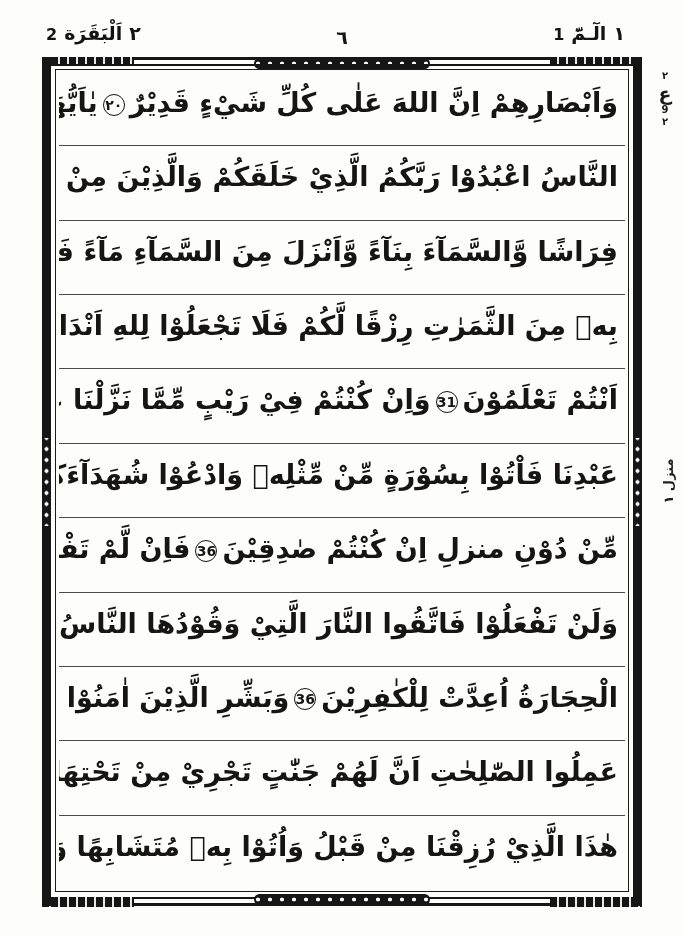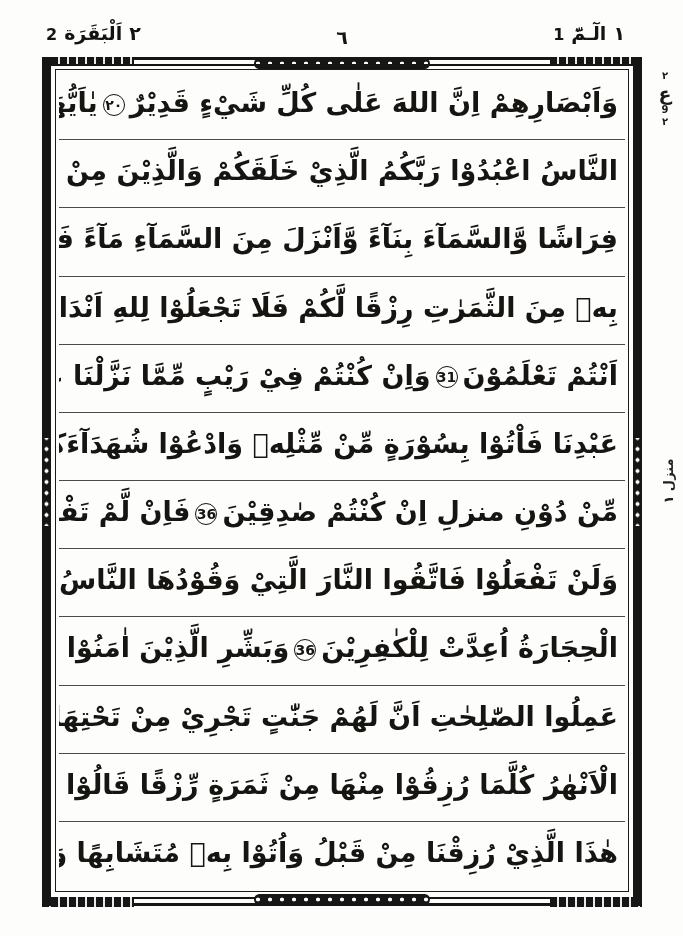--- a/index.html
+++ b/index.html
@@ -99,21 +99,20 @@
         <div class="row"><span>وَاَبْصَارِهِمْ اِنَّ اللهَ عَلٰى كُلِّ شَيْءٍ قَدِيْرٌ</span><span class="ayah-marker">٢٠</span><span>يٰاَيُّهَا</span></div>
         <div class="row"><span>النَّاسُ اعْبُدُوْا رَبَّكُمُ الَّذِيْ خَلَقَكُمْ وَالَّذِيْنَ مِنْ</span></div>
         <div class="row"><span>فِرَاشًا وَّالسَّمَآءَ بِنَآءً وَّاَنْزَلَ مِنَ السَّمَآءِ مَآءً فَاَخْرَجَ</span></div>
         <div class="row"><span>بِهٖ مِنَ الثَّمَرٰتِ رِزْقًا لَّكُمْ فَلَا تَجْعَلُوْا لِلهِ اَنْدَادًا وَّ</span></div>
         <div class="row"><span>اَنْتُمْ تَعْلَمُوْنَ</span><span class="ayah-marker">31</span><span>وَاِنْ كُنْتُمْ فِيْ رَيْبٍ مِّمَّا نَزَّلْنَا عَلٰى</span></div>
         <div class="row"><span>عَبْدِنَا فَاْتُوْا بِسُوْرَةٍ مِّنْ مِّثْلِهٖ وَادْعُوْا شُهَدَآءَكُمْ</span></div>
         <div class="row"><span>مِّنْ دُوْنِ منزلِ اِنْ كُنْتُمْ صٰدِقِيْنَ</span><span class="ayah-marker">36</span><span>فَاِنْ لَّمْ تَفْعَلُوْا</span></div>
         <div class="row"><span>وَلَنْ تَفْعَلُوْا فَاتَّقُوا النَّارَ الَّتِيْ وَقُوْدُهَا النَّاسُ وَ</span></div>
         <div class="row"><span>الْحِجَارَةُ اُعِدَّتْ لِلْكٰفِرِيْنَ</span><span class="ayah-marker">36</span><span>وَبَشِّرِ الَّذِيْنَ اٰمَنُوْا وَ</span></div>
         <div class="row"><span>عَمِلُوا الصّٰلِحٰتِ اَنَّ لَهُمْ جَنّٰتٍ تَجْرِيْ مِنْ تَحْتِهَا</span></div>
-        <div class="row"><span>الْاَنْهٰرُ كُلَّمَا رُزِقُوْا مِنْهَا مِنْ ثَمَرَةٍ رِّزْقًا قَالُوْا</span></div>
         <div class="row"><span>هٰذَا الَّذِيْ رُزِقْنَا مِنْ قَبْلُ وَاُتُوْا بِهٖ مُتَشَابِهًا وَلَهُمْ</span></div>
       </div>
   </div>
 
   <div class="ruku">
     <span class="sm">٢</span>
     <span class="ain">ع</span>
     <span class="sm">9</span>
     <span class="sm">٢</span>
   </div>

